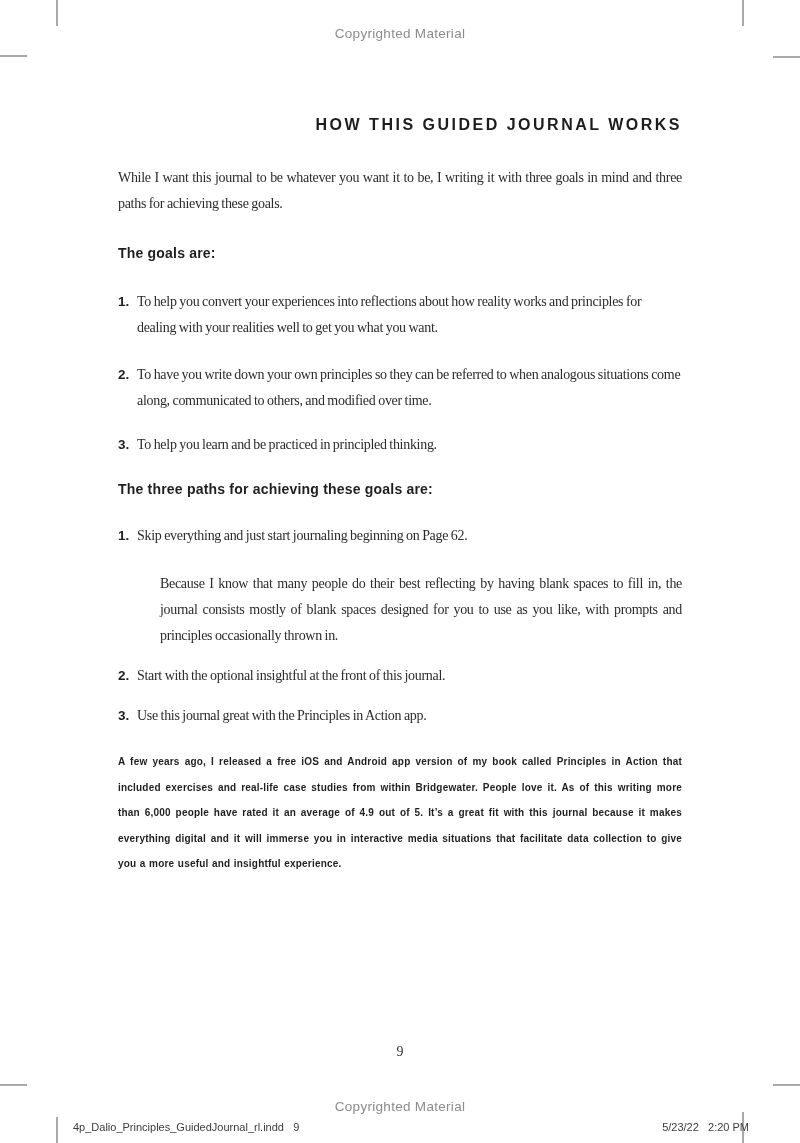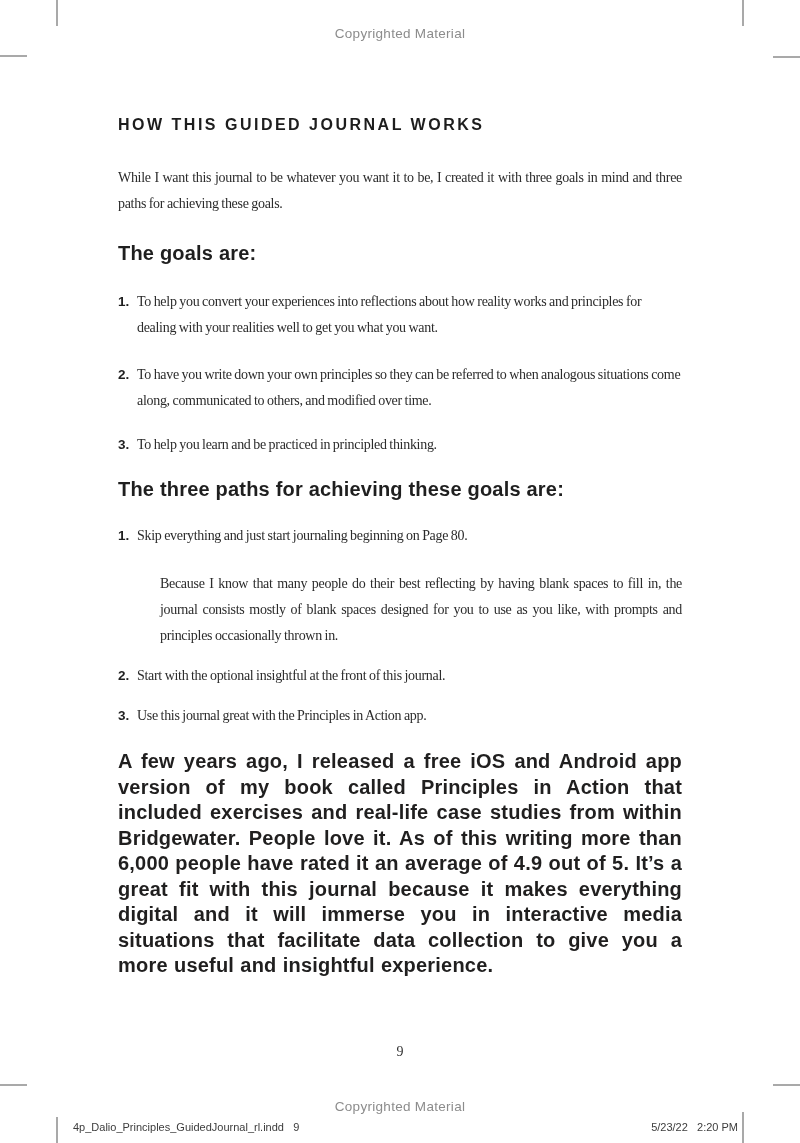--- a/index.html
+++ b/index.html
@@ -40,41 +40,41 @@
   
   .content {
     position: absolute;
     left: 118px;
     top: 0;
     width: 564px;
     color: #2b2b2b;
   }
   .title {
     margin-top: 116px;
-    text-align: left;
+    text-align: right;
     font-family: "Liberation Sans", "DejaVu Sans", sans-serif;
     font-weight: 700;
     font-size: 16px;
     line-height: 18px;
     letter-spacing: 2.5px;
     color: #1d1d1d;
   }
   .body-p {
     font-size: 14px;
     line-height: 26px;
     letter-spacing: -0.3px;
     word-spacing: -0.5px;
     text-align: justify;
     color: #2b2b2b;
   }
   .intro { margin-top: 31px; }
   .subhead {
     font-family: "Liberation Sans", "DejaVu Sans", sans-serif;
     font-weight: 700;
-    font-size: 20px;
+    font-size: 14px;
     line-height: 18px;
     letter-spacing: 0.2px;
     color: #1f1f1f;
   }
   .goals-heading { margin-top: 27px; }
   .paths-heading { margin-top: 22px; }
   .list-item {
     display: flex;
     align-items: flex-start;
     font-size: 14px;
@@ -98,21 +98,21 @@
   .goal-3 { margin-top: 18px; }
   .path-1 { margin-top: 25px; }
   .detail-1 { margin-top: 22px; margin-left: 42px; }
   .path-2 { margin-top: 11px; }
   .detail-2 { margin-top: 20px; }
   .path-3 { margin-top: 14px; }
   .app-note {
     margin-top: 20px;
     font-family: "Liberation Sans", "DejaVu Sans", sans-serif;
     font-weight: 700;
-    font-size: 20px;
+    font-size: 10px;
     line-height: 25.5px;
     letter-spacing: 0.2px;
     word-spacing: 0.5px;
     text-align: justify;
     color: #201f1f;
   }
 
   
   .page-number {
     position: absolute;
@@ -120,21 +120,21 @@
     top: 1044px;
     text-align: center;
     font-family: "Liberation Serif", "DejaVu Serif", serif;
     font-size: 14px;
     color: #333333;
   }
   .slug {
     position: absolute;
     top: 1121px;
     left: 73px;
-    right: 62px;
+    right: 51px;
     display: flex;
     justify-content: space-between;
     font-family: "Liberation Sans", "DejaVu Sans", sans-serif;
     font-size: 11px;
     color: #3c3c3c;
     white-space: pre;
   }
 </style>
 </head>
 <body>
@@ -148,42 +148,42 @@
   <div class="crop h bl-h"></div>
   <div class="crop v bl-v"></div>
   <div class="crop h br-h"></div>
   <div class="crop v br-v"></div>
 
   <div class="copyright top">Copyrighted Material</div>
 
   <div class="content">
     <h1 class="title">HOW THIS GUIDED JOURNAL WORKS</h1>
 
-    <p class="body-p intro">While I want this journal to be whatever you want it to be, I created it with three goals in mind and three paths for achieving these goals.</p>
+    <p class="body-p intro">While I want this journal to be whatever you want it to be, I writing it with three goals in mind and three paths for achieving these goals.</p>
 
     <div class="subhead goals-heading">The goals are:</div>
 
     <div class="list-item goal-1">
       <span class="num">1.</span>
       <span class="li-text">To help you convert your experiences into reflections about how reality works and principles for dealing with your realities well to get you what you want.</span>
     </div>
     <div class="list-item goal-2">
       <span class="num">2.</span>
       <span class="li-text">To have you write down your own principles so they can be referred to when analogous situations come along, communicated to others, and modified over time.</span>
     </div>
     <div class="list-item goal-3">
       <span class="num">3.</span>
       <span class="li-text">To help you learn and be practiced in principled thinking.</span>
     </div>
 
     <div class="subhead paths-heading">The three paths for achieving these goals are:</div>
 
     <div class="list-item path-1">
       <span class="num">1.</span>
-      <span class="li-text">Skip everything and just start journaling beginning on Page 80.</span>
+      <span class="li-text">Skip everything and just start journaling beginning on Page 62.</span>
     </div>
     <p class="body-p detail-1">Because I know that many people do their best reflecting by having blank spaces to fill in, the journal consists mostly of blank spaces designed for you to use as you like, with prompts and principles occasionally thrown in.</p>
 
     <div class="list-item path-2">
       <span class="num">2.</span>
       <span class="li-text">Start with the optional insightful at the front of this journal.</span>
     </div>
 
     <div class="list-item path-3">
       <span class="num">3.</span>

